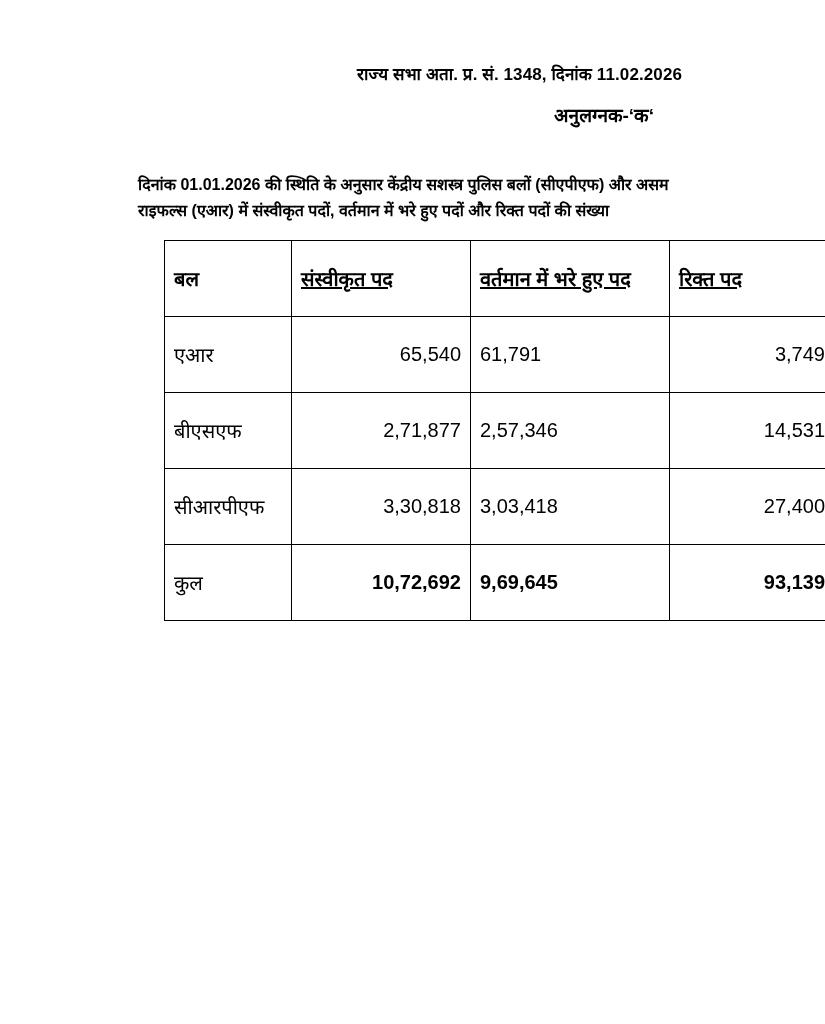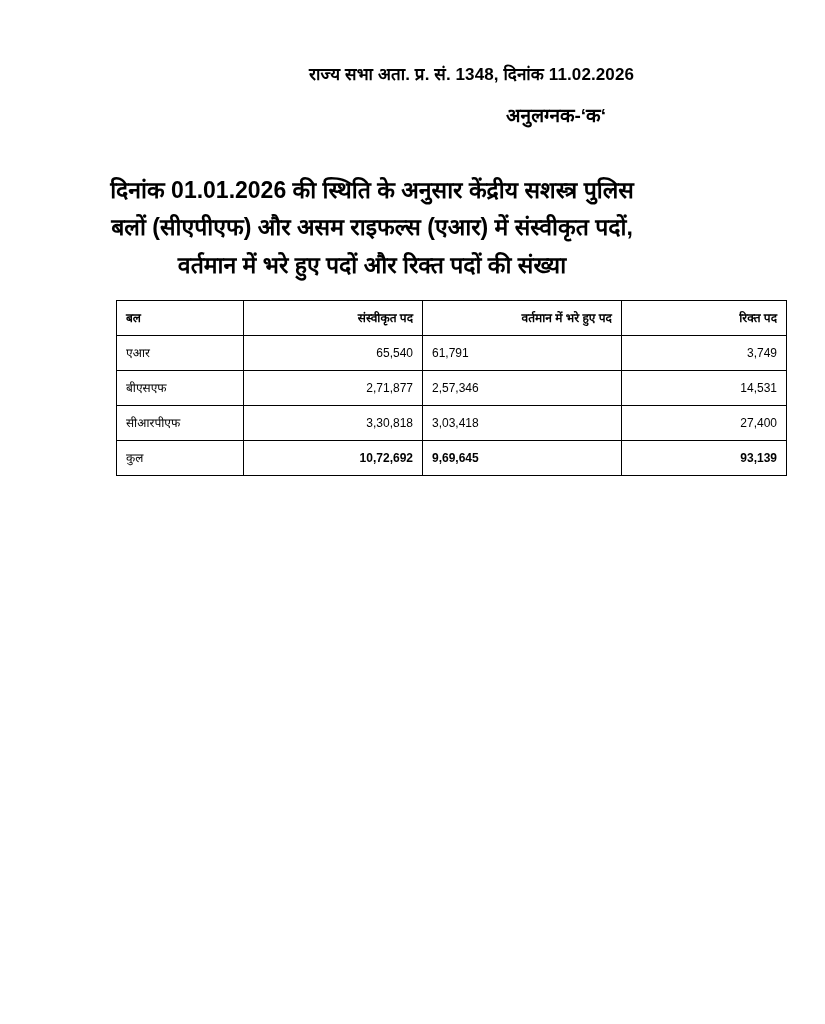--- a/index.html
+++ b/index.html
@@ -14,20 +14,21 @@
     color: #000000;
     position: relative;
     overflow: hidden;
   }
   .page {
     width: 744px;
     height: 1024px;
     box-sizing: border-box;
     padding: 62px 68px 0 68px;
     position: relative;
+    margin-left: 48px;
   }
   .header-block {
     text-align: right;
     padding-right: 42px;
   }
   .header-line-1 {
     font-size: 17px;
     font-weight: bold;
     line-height: 1.5;
     letter-spacing: 0.1px;
@@ -36,38 +37,38 @@
     font-size: 19px;
     font-weight: bold;
     line-height: 1.5;
     margin-top: 14px;
     padding-right: 28px;
   }
   .title-block {
     margin-top: 42px;
     padding-left: 22px;
     padding-right: 22px;
-    font-size: 23px;
+    font-size: 16px;
     font-weight: bold;
     line-height: 1.62;
-    text-align: center;
+    text-align: left;
   }
   .table-wrap {
     margin-top: 16px;
     padding-left: 48px;
   }
   table.data {
     border-collapse: collapse;
     width: 594px;
     table-layout: fixed;
   }
   table.data th, table.data td {
     border: 1px solid #000000;
-    font-size: 12px;
-    padding: 4px 9px;
+    font-size: 20px;
+    padding: 24px 9px;
     height: 26px;
     vertical-align: middle;
   }
   table.data th {
     font-weight: bold;
   }
   th.c-force, td.c-force {
     width: 108px;
     text-align: left;
   }
@@ -77,21 +78,22 @@
   }
   th.c-filled, td.c-filled {
     width: 180px;
     text-align: left;
   }
   th.c-vac, td.c-vac {
     width: 146px;
     text-align: right;
   }
   th.c-sanc, th.c-filled, th.c-vac {
-    text-align: right;
+    text-align: left;
+    text-decoration: underline;
   }
   tr.total-row td {
     font-weight: bold;
   }
   tr.total-row td.c-force {
     font-weight: normal;
   }
 </style>
 </head>
 <body>

